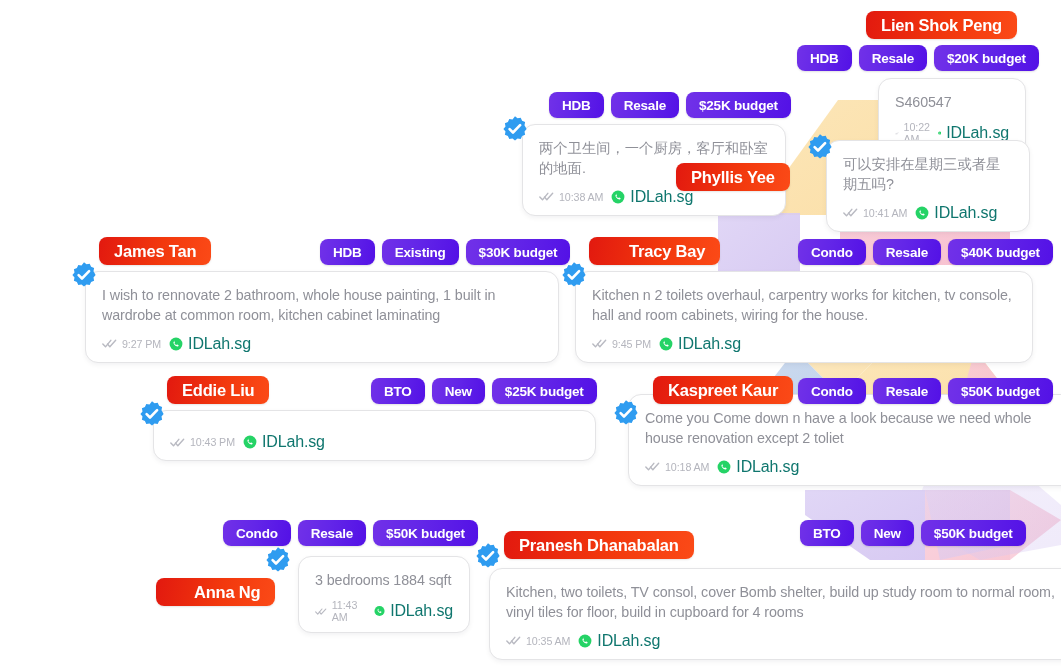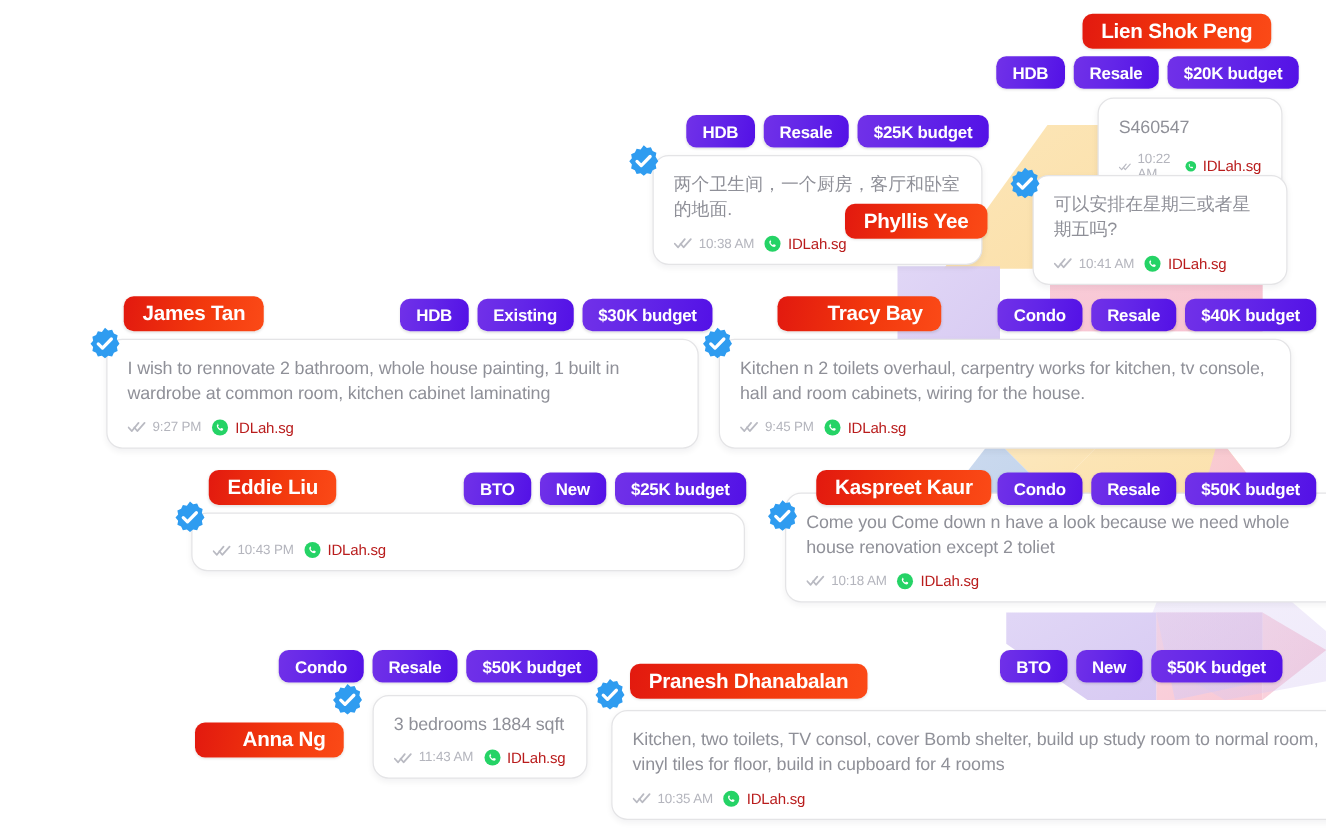--- a/index.html
+++ b/index.html
@@ -83,22 +83,22 @@
     align-items: center;
     gap: 5px;
     margin-top: 9px;
   }
   .bubble .meta .t {
     color: #b4b5bd;
     font-size: 10.7px;
     letter-spacing: -0.1px;
   }
   .bubble .meta .brand {
-    color: #b91c1c;
-    font-size: 12px;
+    color: #0f766e;
+    font-size: 16px;
     letter-spacing: -0.15px;
   }
   .ticks { display:block; width: 15px; height: 11px; }
   .wa { display:block; width: 14px; height: 14px; margin-left: 3px; }
 
   .verified {
     position: absolute;
     width: 28px; height: 28px;
     z-index: 12;
   }
@@ -271,21 +271,21 @@
         <svg class="wa" viewBox="0 0 24 24">
           <circle cx="12" cy="12" r="11" fill="#25d366"></circle>
           <path d="M8.4 6.6c.4 0 .7.1.9.6l.8 1.8c.1.3.1.5-.1.8l-.5.6c-.2.2-.2.4-.1.6.5 1 1.6 2.1 2.7 2.6.2.1.5.1.7-.1l.6-.6c.2-.2.4-.3.7-.2l1.8.8c.4.2.5.5.5.9 0 1.1-1 1.9-2.1 1.9-3 0-6.7-3.7-6.7-6.7 0-1.1.8-2 1.8-2z" fill="#ffffff"></path>
         </svg>
         <span class="brand">IDLah.sg</span>
       </div>
     </div>
   </div>
 
   <div class="tblock">
-    <div class="name-badge" style="left:622px; top:237px;padding-left:40px;">Tracy Bay</div>
+    <div class="name-badge" style="left:589px; top:237px;padding-left:40px;">Tracy Bay</div>
     <div class="pills" style="left:798px; top:239px;">
       <span class="pill">Condo</span>
       <span class="pill">Resale</span>
       <span class="pill">$40K budget</span>
     </div>
     <div class="verified" style="left:560px; top:261px;">
       <svg viewBox="0 0 28 28">
         <path fill="#2f9cf0" d="M14 1.2l2.5 2.1 3.2-.6 1.4 3 3 1.4-.6 3.2L25.6 14l-2.1 2.5.6 3.2-3 1.4-1.4 3-3.2-.6L14 25.6l-2.5-2.1-3.2.6-1.4-3-3-1.4.6-3.2L2.4 14l2.1-2.5-.6-3.2 3-1.4 1.4-3 3.2.6z"></path>
         <path d="M8.6 14.1l3.4 3.4 7.1-7.3" fill="none" stroke="#ffffff" stroke-width="2.6" stroke-linecap="round" stroke-linejoin="round"></path>
       </svg>

